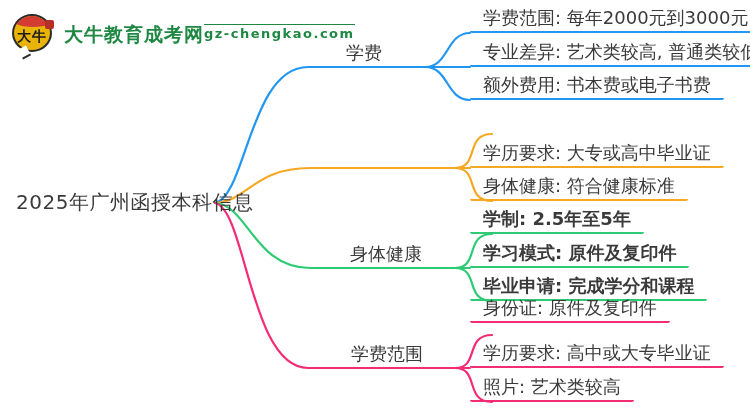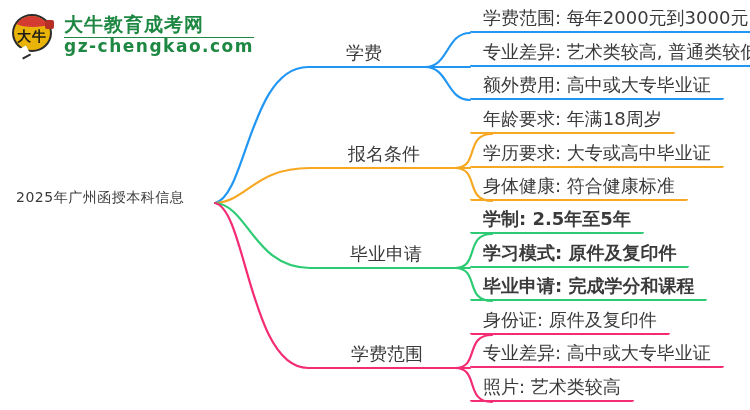--- a/index.html
+++ b/index.html
@@ -22,30 +22,30 @@
   .bubble-cap{position:absolute;top:-9px;left:-5px;width:48px;height:20px;background:#d43c33;border-radius:50%;}
   .bubble-text{
     position:absolute;left:0;right:0;top:13px;text-align:center;
     font-size:14px;font-weight:bold;color:#1a1a1a;line-height:14px;letter-spacing:1px;
   }
   .bubble-seal{position:absolute;right:2px;top:8px;width:9px;height:9px;background:#b52f26;border-radius:2px;z-index:3;}
   .bubble-tail{
     position:absolute;left:7px;top:36px;width:9px;height:9px;background:#fff;
     border-right:2px solid #2b2b2b;transform:rotate(62deg);
   }
-  .logo-text{display:flex;flex-direction:column;}
+  .logo-text{display:flex;flex-direction:row;}
   .site-name{font-size:19px;font-weight:bold;color:#1e8843;letter-spacing:1px;line-height:23px;}
   .site-url{
-    font-size:17px;font-weight:bold;color:#1e8843;letter-spacing:1.5px;
+    font-size:13px;font-weight:bold;color:#1e8843;letter-spacing:1.5px;
     border-top:1px solid #1e8843;line-height:17px;margin-top:1px;text-align:center;
   }
 
   
   .root-label{
-    position:absolute;left:16px;top:189px;font-size:14px;color:#3a3a3a;
+    position:absolute;left:16px;top:189px;font-size:20px;color:#3a3a3a;
     letter-spacing:0.5px;white-space:nowrap;
   }
   .blabel{
     position:absolute;height:27px;line-height:26px;text-align:center;
     font-size:18px;color:#3a3a3a;white-space:nowrap;
   }
   .leaf{
     position:absolute;left:470px;padding:1px 13px 2px 13px;
     font-size:18px;line-height:22px;color:#3a3a3a;white-space:nowrap;
     border-bottom:2px solid #000;border-radius:0 0 2px 2px;
@@ -100,33 +100,31 @@
     </div>
     <div class="logo-text">
       <div class="site-name">大牛教育成考网</div>
       <div class="site-url">gz-chengkao.com</div>
     </div>
   </div>
 
   <div class="root-label">2025年广州函授本科信息</div>
 
   <div class="blabel" style="left:314px;top:40px;width:100px">学费</div>
-  <div class="blabel" style="left:314px;top:141px;width:140px">报名条件</div>
-  <div class="blabel" style="left:316px;top:241px;width:140px">毕业申请</div>
+  <div class="blabel" style="left:316px;top:241px;width:140px">身体健康</div>
   <div class="blabel" style="left:317px;top:341px;width:140px">学费范围</div>
 
   <div class="leaf c0" style="top:6px">学费范围: 每年2000元到3000元</div>
   <div class="leaf c0" style="top:40px">专业差异: 艺术类较高, 普通类较低</div>
-  <div class="leaf c0" style="top:73px">额外费用: 高中或大专毕业证</div>
+  <div class="leaf c0" style="top:73px">额外费用: 书本费或电子书费</div>
 
-  <div class="leaf c1" style="top:107px">年龄要求: 年满18周岁</div>
   <div class="leaf c1" style="top:174px">身体健康: 符合健康标准</div>
   <div class="leaf c1" style="top:141px">学历要求: 大专或高中毕业证</div>
 
   <div class="leaf c2" style="top:207px">学制: 2.5年至5年</div>
   <div class="leaf c2" style="top:241px">学习模式: 原件及复印件</div>
   <div class="leaf c2" style="top:274px">毕业申请: 完成学分和课程</div>
 
-  <div class="leaf c3" style="top:308px">身份证: 原件及复印件</div>
-  <div class="leaf c3" style="top:341px">专业差异: 高中或大专毕业证</div>
+  <div class="leaf c3" style="top:296px">身份证: 原件及复印件</div>
+  <div class="leaf c3" style="top:341px">学历要求: 高中或大专毕业证</div>
   <div class="leaf c3" style="top:375px">照片: 艺术类较高</div>
 
 </div>
 
 </body></html>

